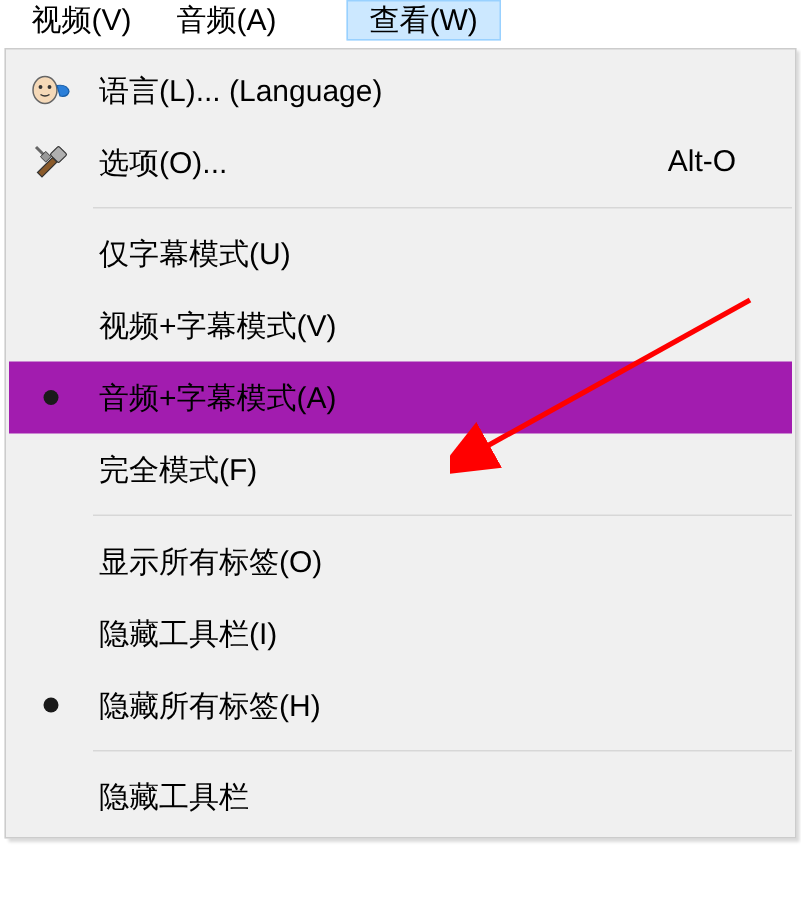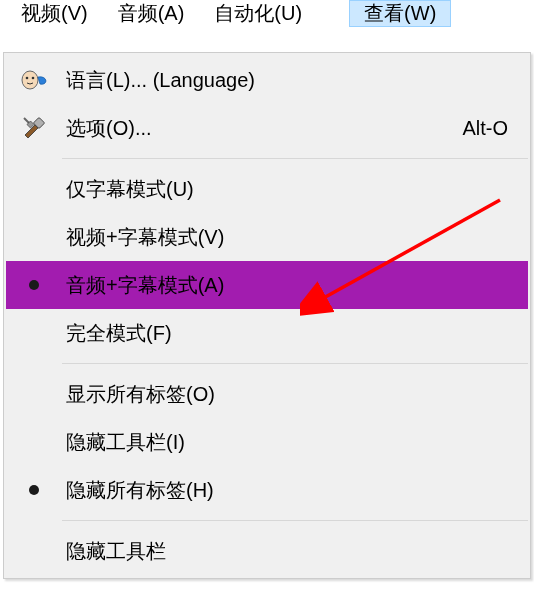--- a/index.html
+++ b/index.html
@@ -29,21 +29,21 @@
       border: 1px solid transparent;
     }
     .menubar-item.active {
       background: #cce8ff;
       border: 1px solid #99d1ff;
       margin-left: 32px;
     }
     .dropdown {
       position: absolute;
       left: 3px;
-      top: 52px;
+      top: 32px;
       width: 528px;
       background: #f0f0f0;
       border: 1px solid #cccccc;
       padding: 3px 2px;
       box-shadow: 2px 2px 2px rgba(0,0,0,0.15);
     }
     .menu-item {
       display: flex;
       align-items: center;
       height: 48px;
@@ -62,21 +62,21 @@
     }
     .menu-item .label-col {
       flex: 1;
       padding-left: 4px;
       display: flex;
       align-items: center;
       white-space: nowrap;
     }
     .menu-item .shortcut-col {
       width: 100px;
-      text-align: right;
+      text-align: center;
       padding-right: 20px;
       white-space: nowrap;
     }
     .separator {
       height: 1px;
       background: #d7d7d7;
       margin: 6px 0 6px 56px;
     }
     .radio-dot {
       width: 10px;
@@ -91,23 +91,20 @@
   </style>
 </head>
 <body>
 
 <div class="menubar">
   <div class="menubar-item">
       <span>视频(V)</span>
     </div>
   <div class="menubar-item">
       <span>音频(A)</span>
-    </div>
-  <div class="menubar-item">
-      <span>自动化(U)</span>
     </div>
   <div class="menubar-item active">
       <span>查看(W)</span>
     </div>
 </div>
 
 <div class="dropdown">
 
   <div class="menu-item">
     <div class="icon-col">

